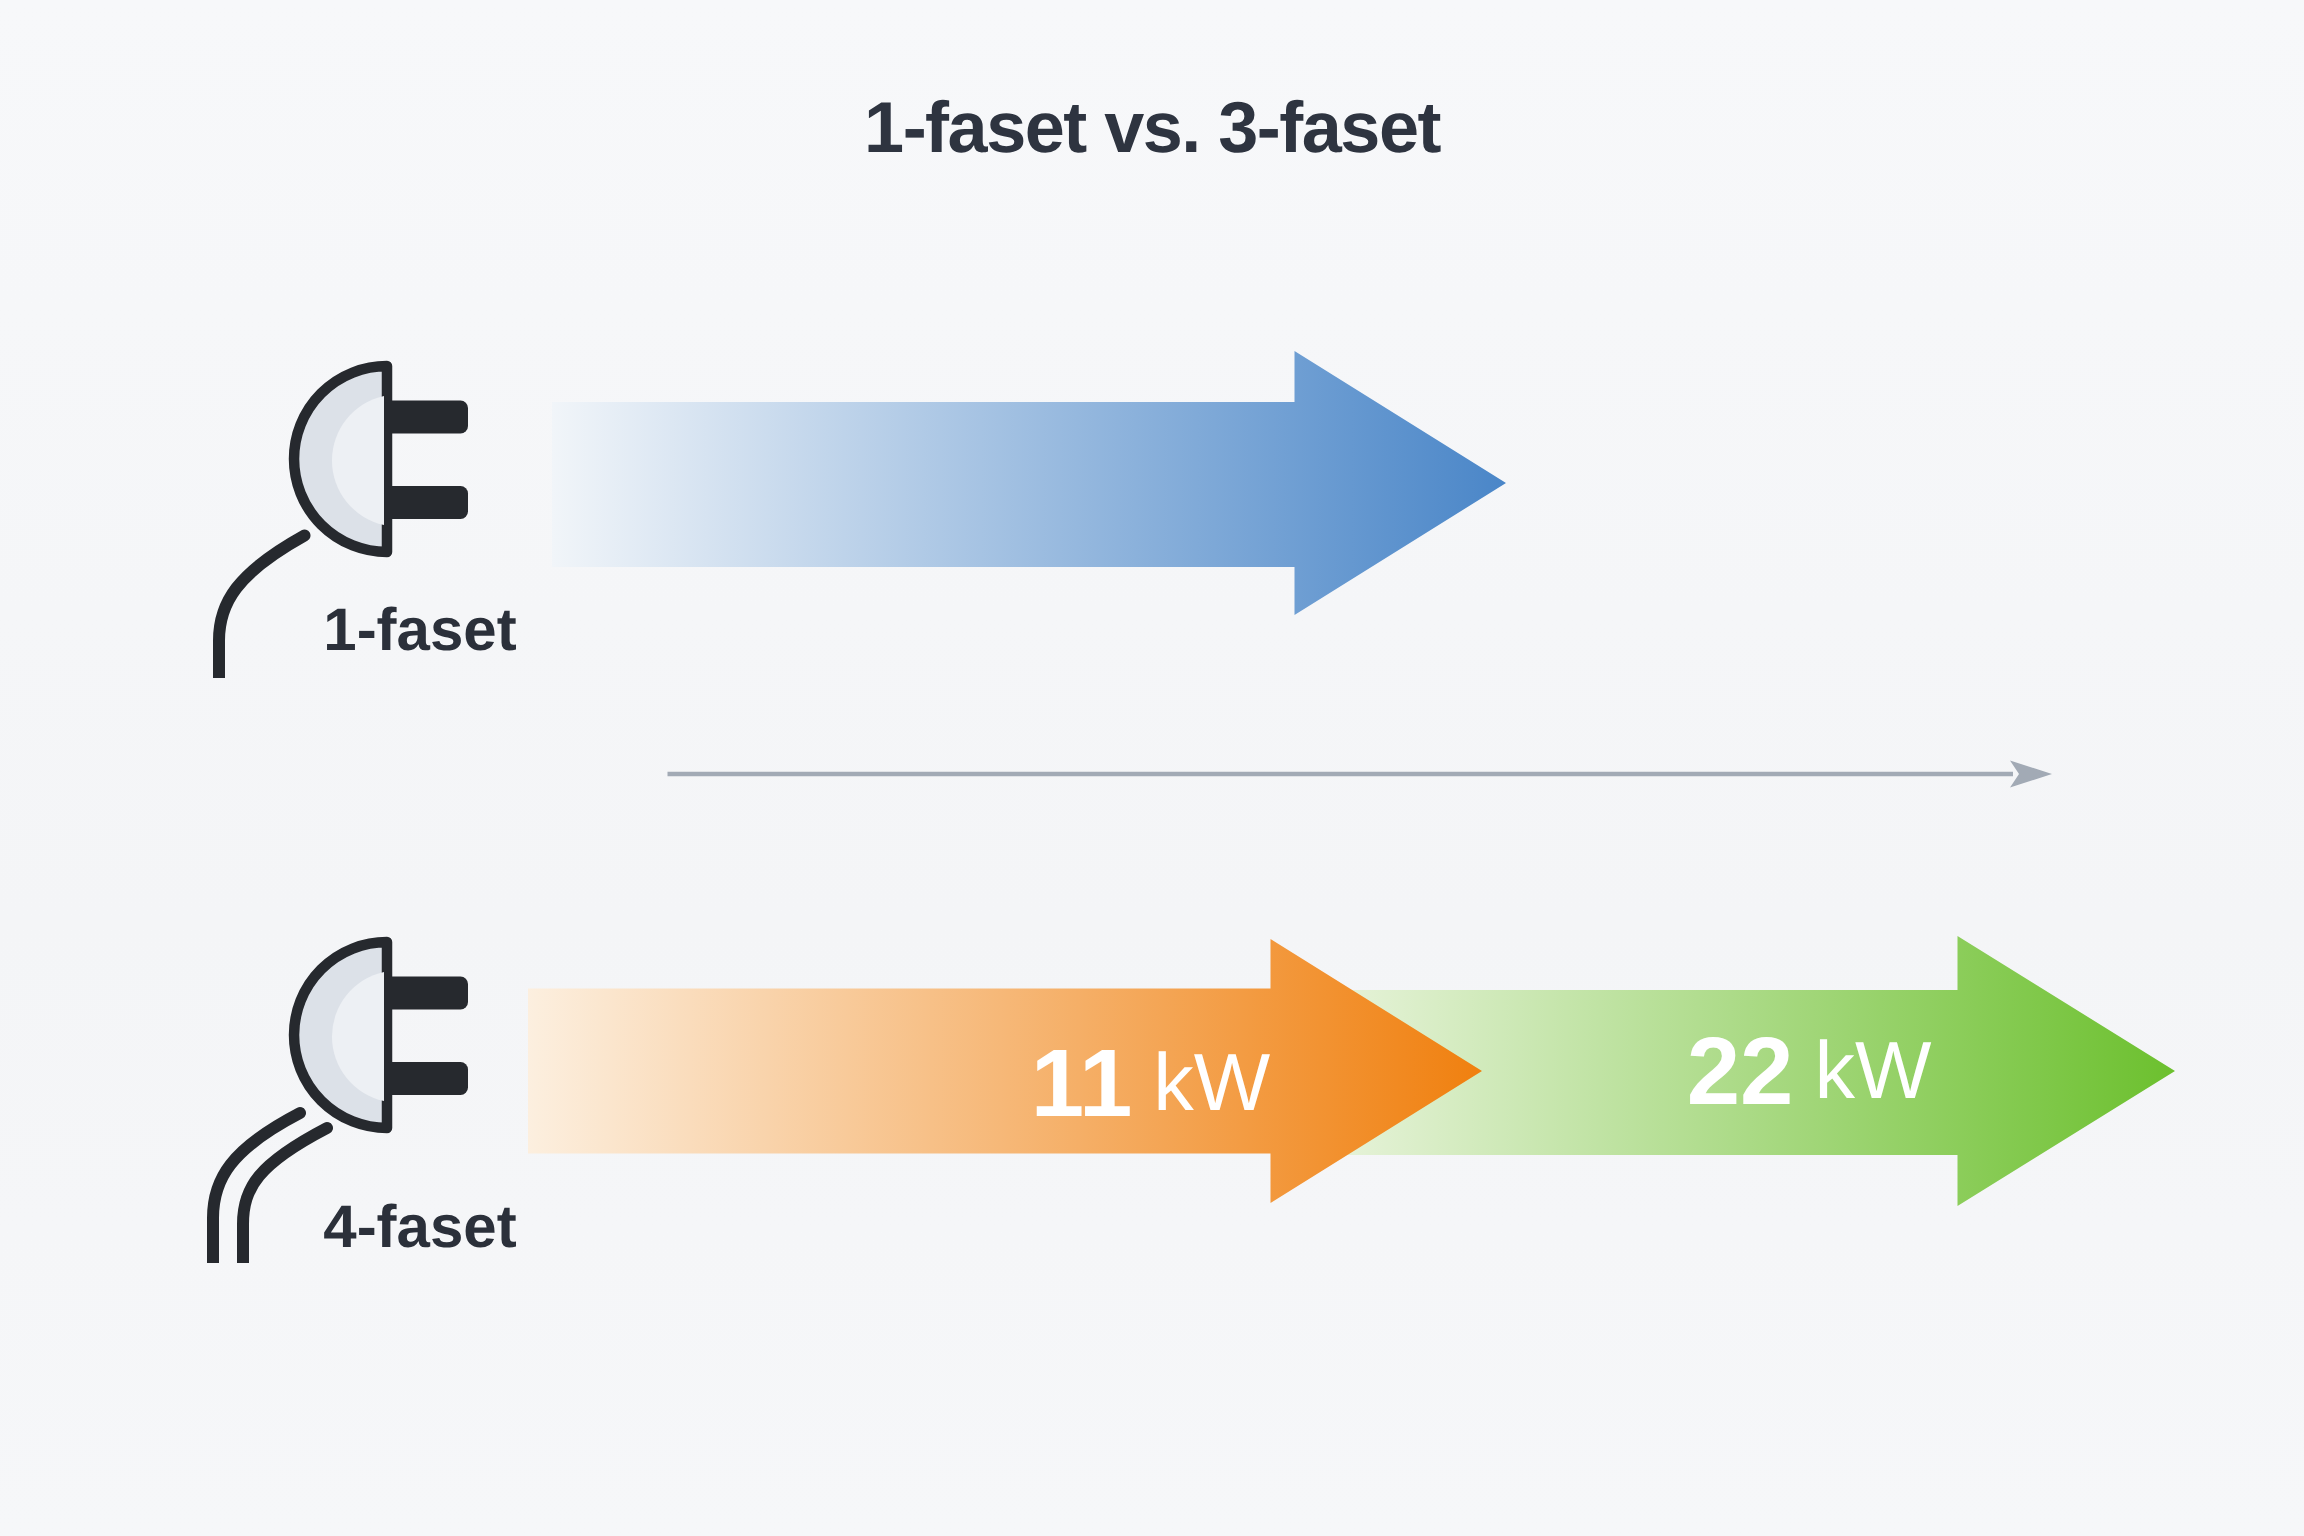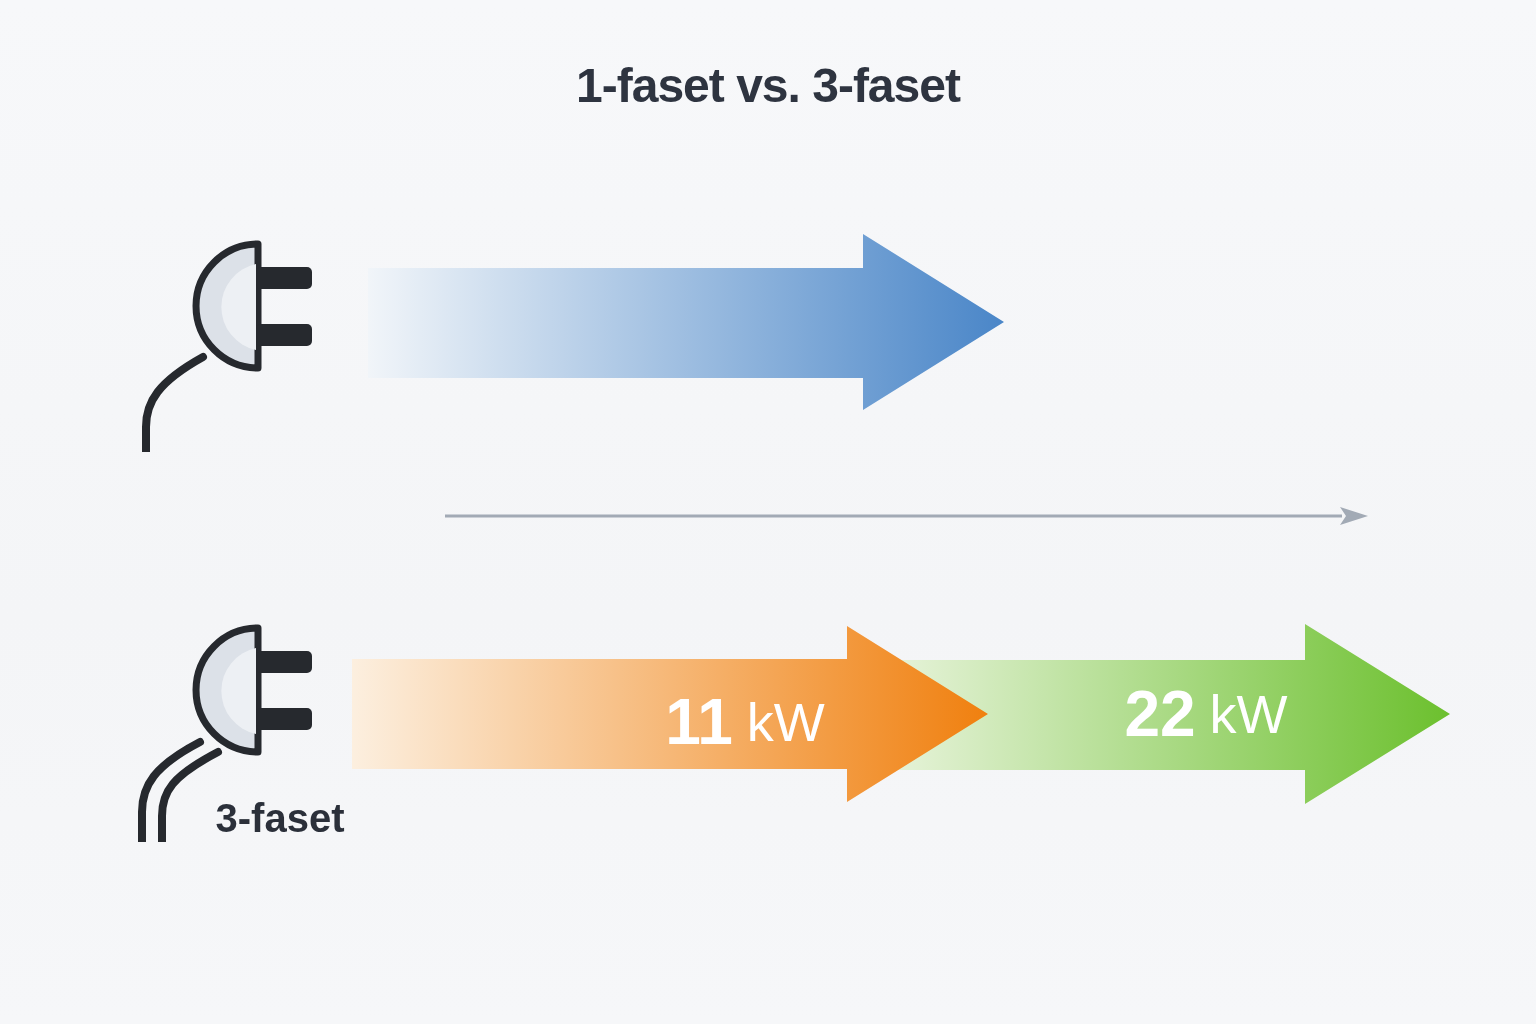--- a/index.html
+++ b/index.html
@@ -42,21 +42,21 @@
     gap:14px;
     pointer-events:none;
   }
   .arrow-text .num { font-weight:700; }
   .arrow-text .unit { font-weight:400; }
 
   .text-37 { left:430px; top:268px; width:570px; height:110px; color:#3a4049; }
   .text-37 .num { font-size:60px; font-weight:600; }
   .text-37 .unit { font-size:54px; }
 
-  .text-11 { left:450px; top:659px; width:590px; height:125px; color:#ffffff; z-index:5; }
+  .text-11 { left:472px; top:659px; width:590px; height:125px; color:#ffffff; z-index:5; }
   .text-11 .num { font-size:64px; }
   .text-11 .unit { font-size:54px; }
 
   .text-22 { left:995px; top:659px; width:380px; height:110px; color:#ffffff; z-index:5; }
   .text-22 .num { font-size:64px;margin-left:42px; }
   .text-22 .unit { font-size:54px; }
 
   .abs { position:absolute; }
   .z1 { z-index:1; }
   .z2 { z-index:2; }
@@ -70,20 +70,21 @@
   <div class="title">1-faset vs. 3-faset</div>
 
   <svg class="abs z3" style="left:108px; top:222px;" width="250" height="230" viewBox="0 0 250 230">
     <path d="M 95,135 C 50,160 38,180 38,205 L 38,230" fill="none" stroke-width="8" stroke-linecap="round" stroke="#26292e"></path>
     <path d="M 150,22 A 62,62 0 0 0 150,146 Z" stroke-width="7" stroke-linejoin="round" stroke="#26292e" fill="#dce1e8"></path>
     <path d="M 148,42 A 44,44 0 0 0 148,128 Z" fill="#edf0f4"></path>
     <rect x="148" y="45" width="56" height="22" rx="5" fill="#26292e"></rect>
     <rect x="148" y="102" width="56" height="22" rx="5" fill="#26292e"></rect>
   </svg>
 
+  <div class="row-label label-1f">1-faset</div>
 
   <svg class="abs z2" style="left:368px; top:234px;" width="636" height="176" viewBox="0 0 636 176">
     <defs>
       <linearGradient id="gradBlue" x1="0" y1="0" x2="1" y2="0">
         <stop offset="0" stop-color="#f1f5f9"></stop>
         <stop offset="1" stop-color="#4a86c8"></stop>
       </linearGradient>
     </defs>
     <polygon points="0,34 495,34 495,0 636,88 495,176 495,144 0,144" fill="url(#gradBlue)"></polygon>
   </svg>
@@ -99,21 +100,21 @@
 
   <svg class="abs z3" style="left:108px; top:602px;" width="250" height="240" viewBox="0 0 250 240">
     <path d="M 92,140 C 46,164 34,184 34,210 L 34,240" fill="none" stroke-width="8" stroke-linecap="round" stroke="#26292e"></path>
     <path d="M 110,150 C 64,174 54,190 54,214 L 54,240" fill="none" stroke-width="8" stroke-linecap="round" stroke="#26292e"></path>
     <path d="M 150,26 A 62,62 0 0 0 150,150 Z" stroke-width="7" stroke-linejoin="round" stroke="#26292e" fill="#dce1e8"></path>
     <path d="M 148,46 A 44,44 0 0 0 148,132 Z" fill="#edf0f4"></path>
     <rect x="148" y="49" width="56" height="22" rx="5" fill="#26292e"></rect>
     <rect x="148" y="106" width="56" height="22" rx="5" fill="#26292e"></rect>
   </svg>
 
-  <div class="row-label label-3f">3-faset</div>
+  <div class="row-label label-3f">4-faset</div>
 
   <svg class="abs z1" style="left:880px; top:624px;" width="570" height="180" viewBox="0 0 570 180">
     <defs>
       <linearGradient id="gradGreen" x1="0" y1="0" x2="1" y2="0">
         <stop offset="0" stop-color="#e9f4dd"></stop>
         <stop offset="1" stop-color="#6cc02e"></stop>
       </linearGradient>
     </defs>
     <polygon points="0,36 425,36 425,0 570,90 425,180 425,146 0,146" fill="url(#gradGreen)"></polygon>
   </svg>

